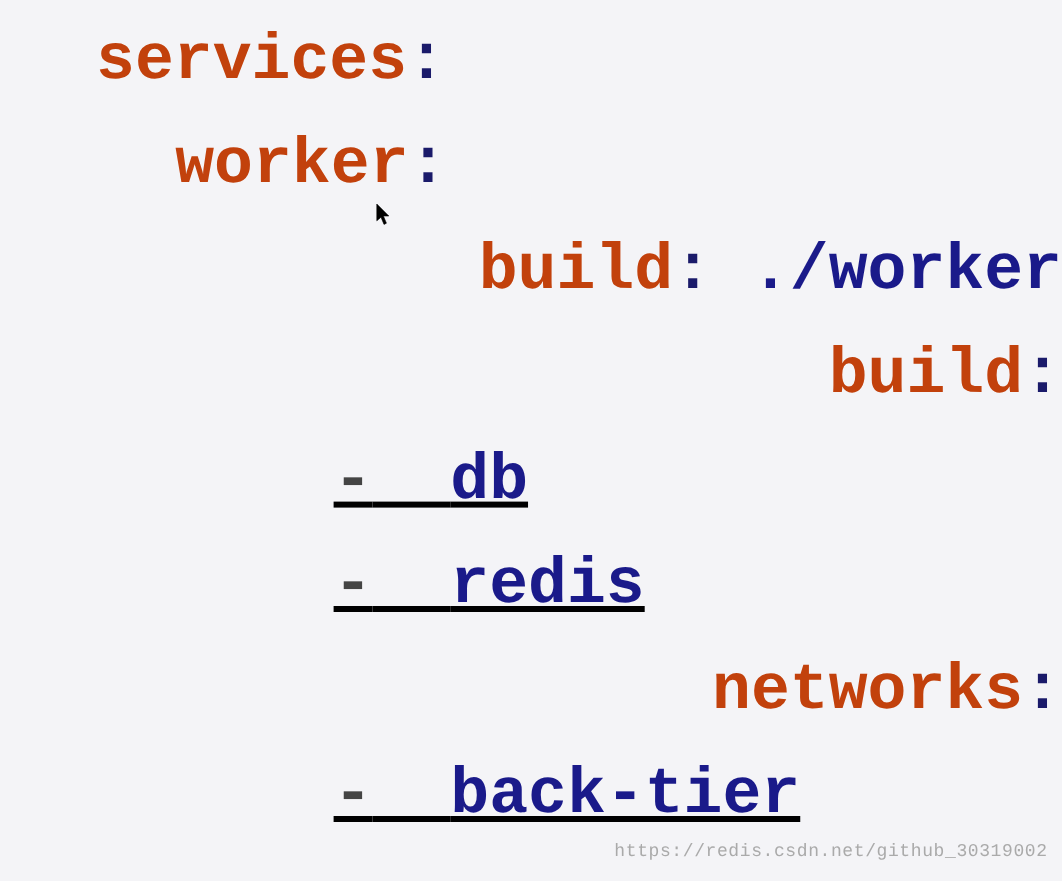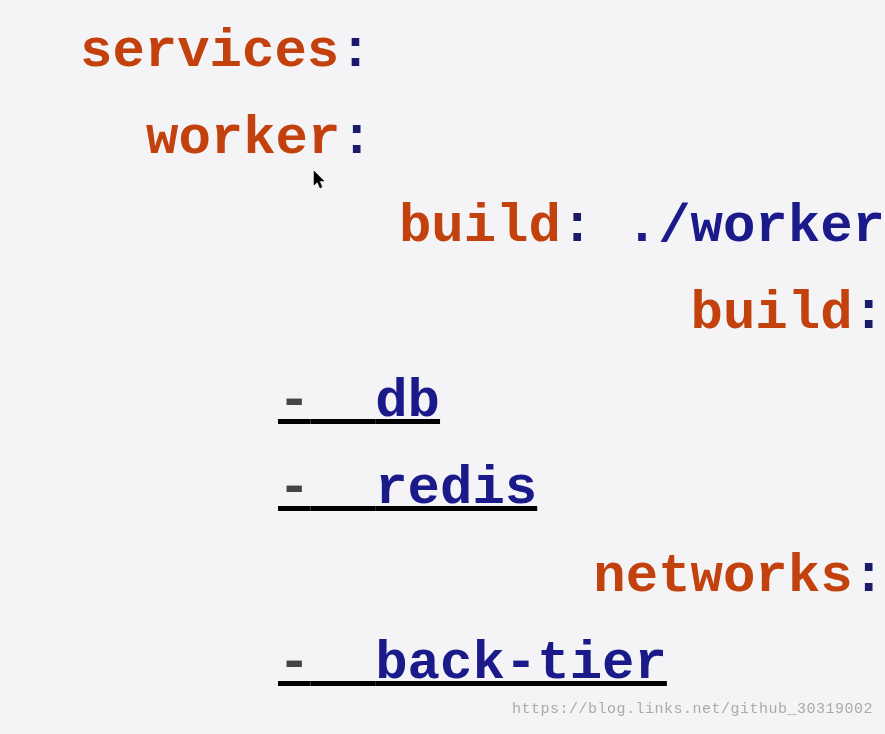--- a/index.html
+++ b/index.html
@@ -86,13 +86,13 @@
 <div class="line indent2"><span class="key">networks</span><span class="colon">:</span></div>
 
 <div class="line indent3"><span class="dash">-</span><span class="value">  <span>back-tier</span></span></div>
 
 <div class="cursor">
   <svg width="14" height="20" viewBox="0 0 14 20">
     <path d="M1 1 L1 15 L4.5 12 L7 18 L9 17 L6.5 11 L11 11 Z" fill="#000" stroke="#000" stroke-width="0.5"></path>
   </svg>
 </div>
 
-<div class="watermark">https://blog.links.net/github_30319002</div>
+<div class="watermark">https://redis.csdn.net/github_30319002</div>
 
 </body></html>

